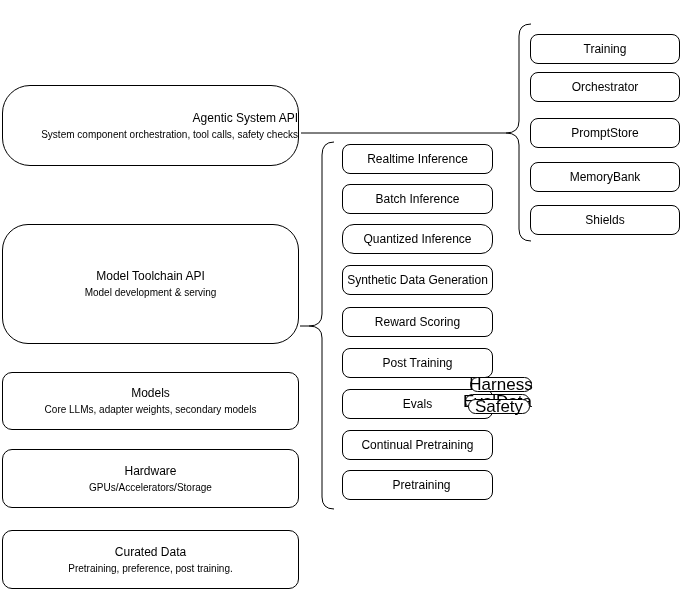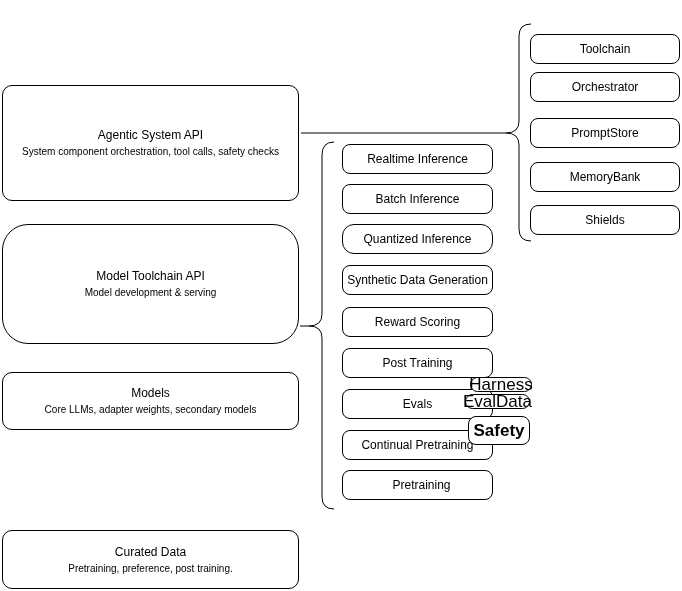--- a/index.html
+++ b/index.html
@@ -101,35 +101,39 @@
     <path d="M 301 133 L 506 133" fill="none" stroke="#000000" stroke-width="1"></path>
 
     <path d="M 300 326 L 309 326" fill="none" stroke="#000000" stroke-width="1"></path>
 
     <path d="M 334 142 Q 322 142 322 155 L 322 314 Q 322 326 309 326 Q 322 326 322 338 L 322 497 Q 322 509 334 509" fill="none" stroke="#000000" stroke-width="1"></path>
 
     <path d="M 531 24 Q 519 24 519 36 L 519 121 Q 519 133 506 133 Q 519 133 519 145 L 519 229 Q 519 241 531 241" fill="none" stroke="#000000" stroke-width="1"></path>
   </svg>
 
 
-  <div class="big-box" style="top:85px; height:116px; border-radius:10px;">
+  <div class="big-box" style="top:85px; height:81px; border-radius:28px;align-items:flex-end;">
     <div class="title">Agentic System API</div>
     <div class="subtitle">System component orchestration, tool calls, safety checks</div>
   </div>
 
   <div class="big-box" style="top:224px; height:120px; border-radius:26px;">
     <div class="title">Model Toolchain API</div>
     <div class="subtitle">Model development &amp; serving</div>
   </div>
 
   <div class="big-box" style="top:372px; height:58px; border-radius:10px;">
     <div class="title">Models</div>
     <div class="subtitle">Core LLMs, adapter weights, secondary models</div>
   </div>
 
+  <div class="big-box" style="top:449px; height:59px; border-radius:10px;">
+    <div class="title">Hardware</div>
+    <div class="subtitle">GPUs/Accelerators/Storage</div>
+  </div>
 
   <div class="big-box" style="top:530px; height:59px; border-radius:10px;">
     <div class="title">Curated Data</div>
     <div class="subtitle">Pretraining, preference, post training.</div>
   </div>
 
   <div class="node-box mid-node" style="top:144px;">
     <span>Realtime Inference</span>
   </div>
   <div class="node-box mid-node" style="top:184px;">
@@ -156,26 +160,26 @@
   <div class="node-box mid-node" style="top:470px;padding-left:8px;">
     <span>Pretraining</span>
   </div>
 
   <div class="pill" style="left:470px; top:377px; width:62px; height:15px;">
     <span>Harness</span>
   </div>
   <div class="pill" style="left:465px; top:394px; width:65px; height:15px;">
     <span>EvalData</span>
   </div>
-  <div class="pill" style="left:468px; top:416px; width:62px; height:29px;font-weight:bold;">
+  <div class="pill" style="left:468px; top:399px; width:62px; height:15px;">
     <span>Safety</span>
   </div>
 
   <div class="node-box right-node" style="top:34px;">
-    <span>Toolchain</span>
+    <span>Training</span>
   </div>
   <div class="node-box right-node" style="top:72px;">
     <span>Orchestrator</span>
   </div>
   <div class="node-box right-node" style="top:118px;">
     <span>PromptStore</span>
   </div>
   <div class="node-box right-node" style="top:162px;">
     <span>MemoryBank</span>
   </div>

